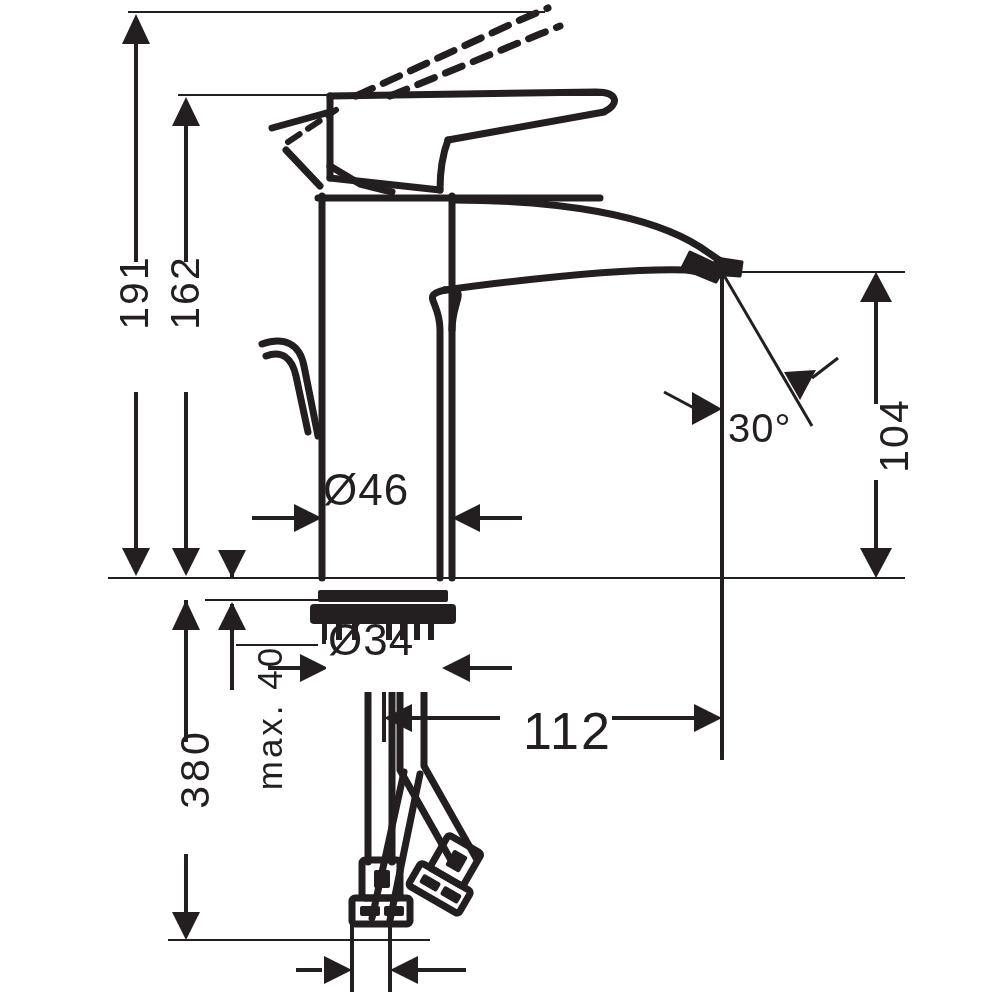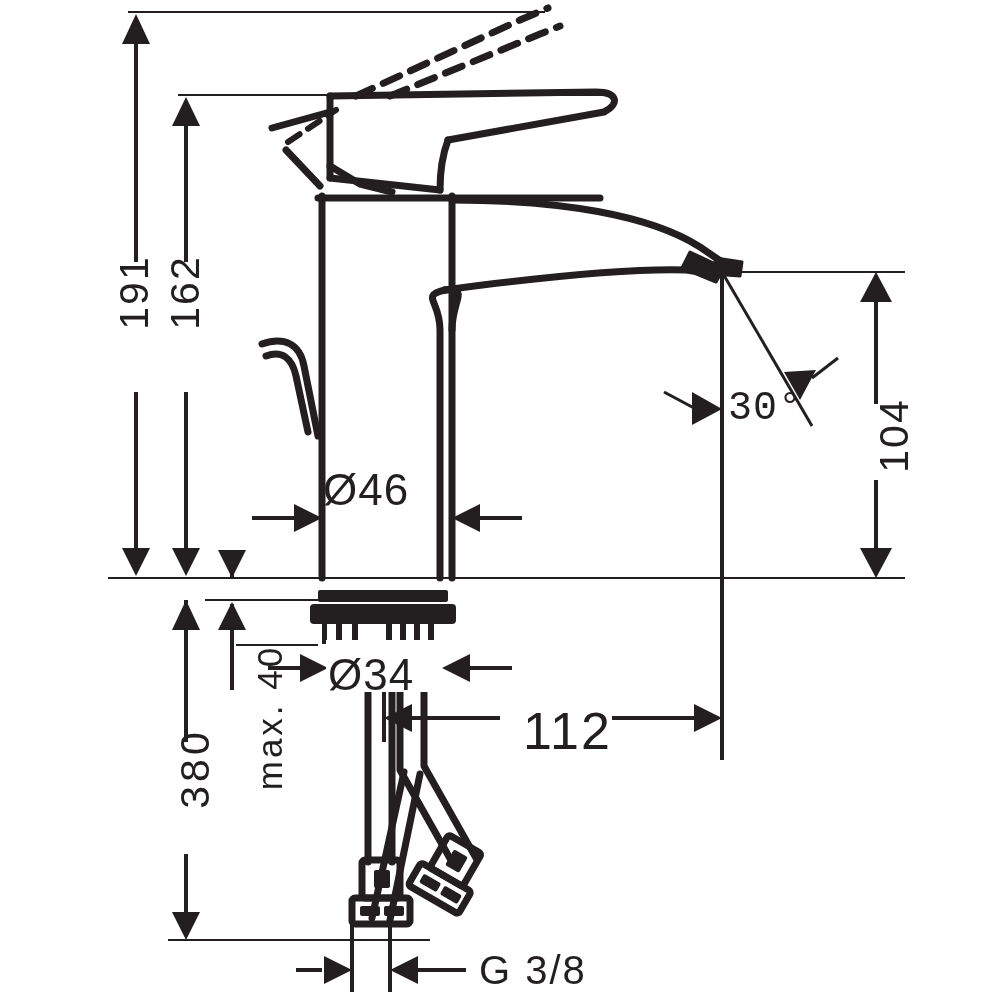--- a/index.html
+++ b/index.html
@@ -35,23 +35,23 @@
   .rot {
     transform-origin: 50% 50%;
     transform: rotate(-90deg);
   }
   .lbl-191 { left: 97px;  top: 272px; font-size: 41px; letter-spacing: 2px; }
   .lbl-162 { left: 148px; top: 272px; font-size: 41px; letter-spacing: 2px; }
   .lbl-380 { left: 155px; top: 748px; font-size: 41px; letter-spacing: 4px; }
   .lbl-max40 { left: 197px; top: 700px; font-size: 35px; letter-spacing: 3px; }
   .lbl-104 { left: 857px; top: 415px; font-size: 41px; letter-spacing: 2px; }
   .lbl-d46 { left: 323px; top: 468px; font-size: 44px; letter-spacing: 1px; }
-  .lbl-d34 { left: 328px; top: 653px; font-size: 44px; letter-spacing: 1px; }
+  .lbl-d34 { left: 328px; top: 618px; font-size: 44px; letter-spacing: 1px; }
   .lbl-112 { left: 523px; top: 705px; font-size: 52px; letter-spacing: 2px; }
-  .lbl-30 { left: 728px; top: 389px; font-size: 40px; letter-spacing: 1px; font-family: Liberation Mono, monospace; }
+  .lbl-30 { left: 728px; top: 408px; font-size: 40px; letter-spacing: 1px; }
   .lbl-g38 { left: 479px; top: 950px; font-size: 40px; letter-spacing: 2px; }
   .white-patch {
     position: absolute;
     background: #ffffff;
   }
 </style>
 </head>
 <body>
 
 <div id="page">
@@ -306,15 +306,14 @@
 
   <div class="dim-label rot lbl-191">191</div>
   <div class="dim-label rot lbl-162">162</div>
   <div class="dim-label rot lbl-380">380</div>
   <div class="dim-label rot lbl-max40">max. 40</div>
   <div class="dim-label rot lbl-104">104</div>
   <div class="dim-label lbl-d46">Ø46</div>
   <div class="dim-label lbl-d34">Ø34</div>
   <div class="dim-label lbl-112">112</div>
   <div class="dim-label lbl-30">30°</div>
-  <div class="dim-label lbl-g38">G 3/8</div>
 
 </div>
 
 </body></html>

